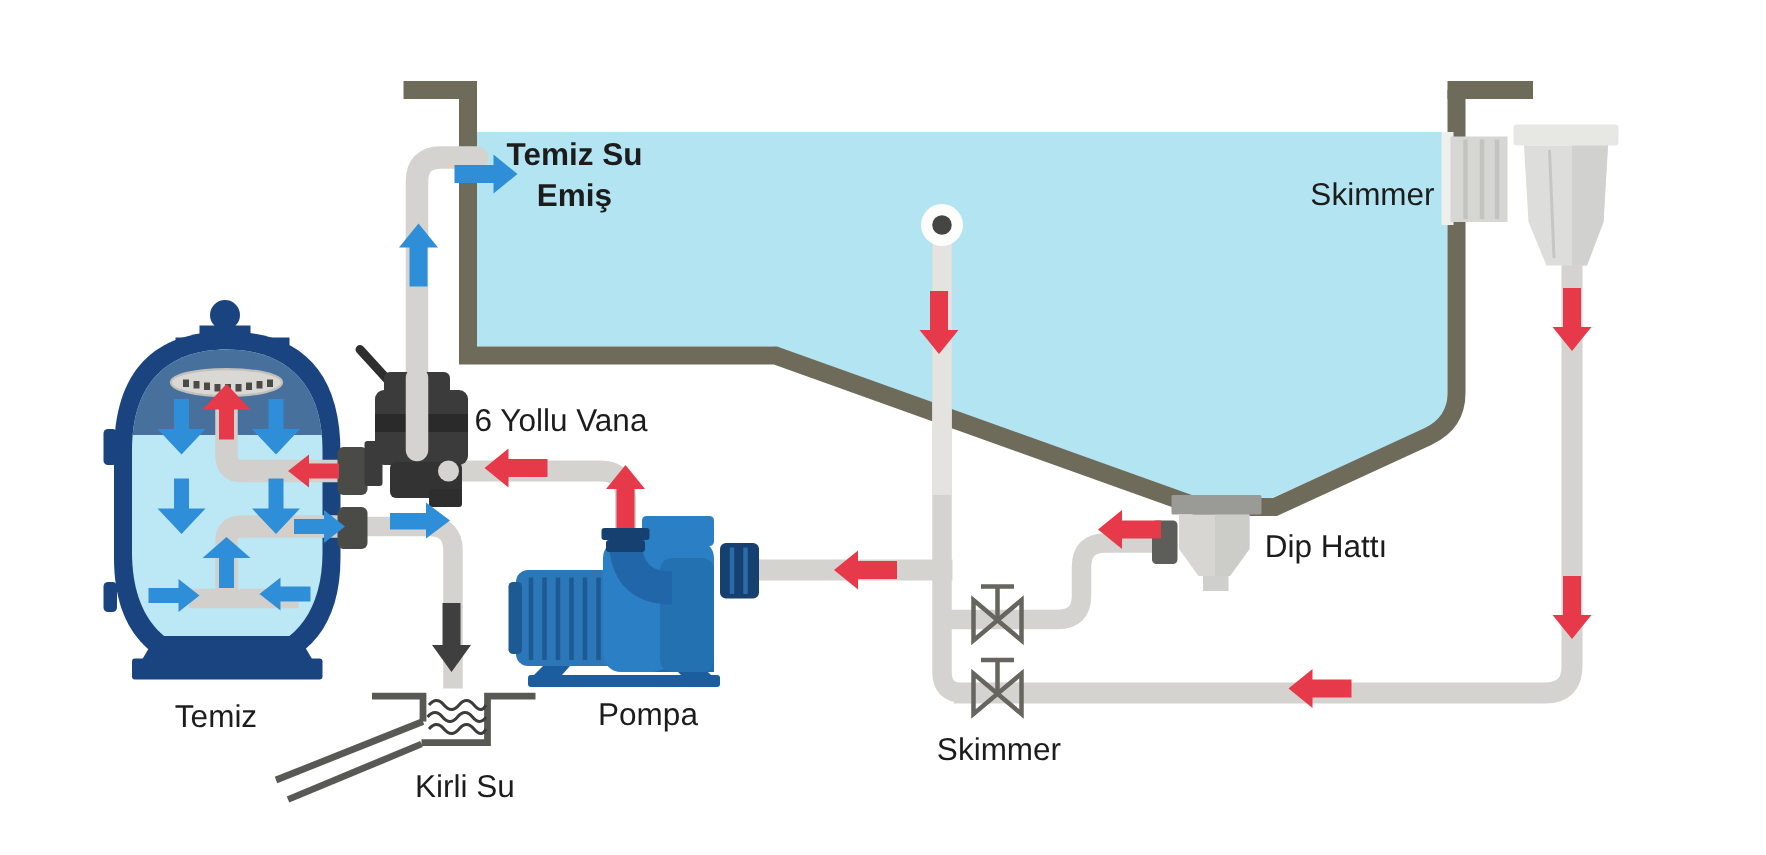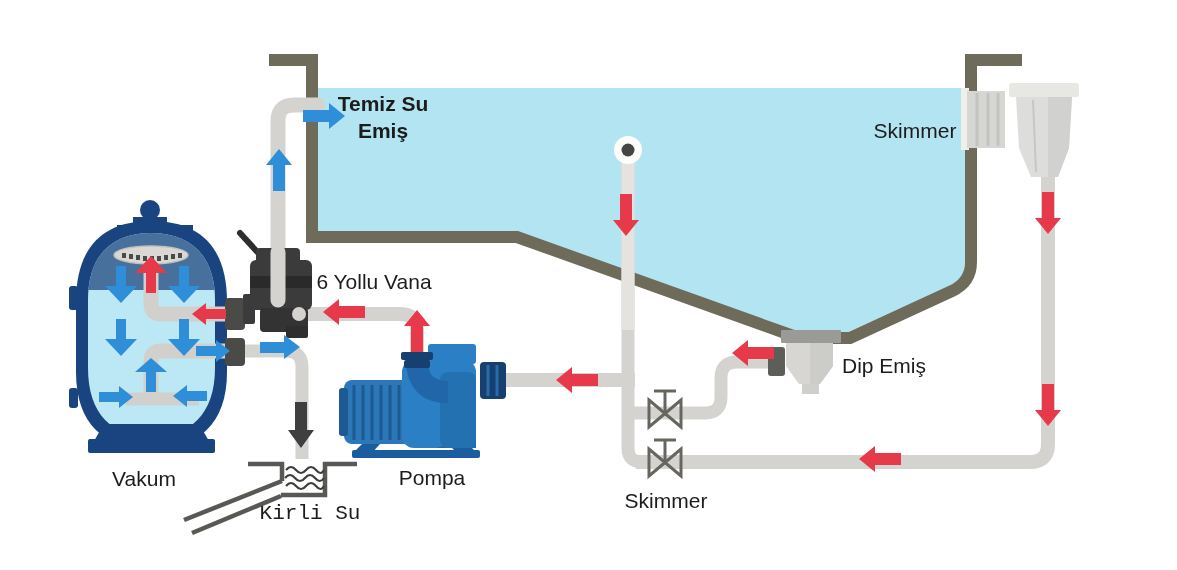--- a/index.html
+++ b/index.html
@@ -215,19 +215,19 @@
     <polygon points="295,402 307,402 307,430 314,430 301,448 288,430 295,430"></polygon>
   </g>
 </svg>
 
 <div class="lbl bold" style="left:383px;top:117px;">
   <span style="display:block;">Temiz Su</span>
   <span style="display:block;">Emiş</span>
 </div>
 <div class="lbl" style="left:915px;top:130px;">Skimmer</div>
 <div class="lbl" style="left:374px;top:281px;">6 Yollu Vana</div>
-<div class="lbl" style="left:884px;top:365px;">Dip Emiş</div>
-<div class="lbl" style="left:144px;top:478px;">Vakum</div>
+<div class="lbl" style="left:884px;top:365px;">Dip Hattı</div>
+<div class="lbl" style="left:144px;top:478px;">Temiz</div>
 <div class="lbl" style="left:432px;top:477px;text-align:center;">Pompa</div>
-<div class="lbl" style="left:310px;top:513px;font-family:Liberation Mono, monospace;">Kirli Su</div>
+<div class="lbl" style="left:310px;top:525px;">Kirli Su</div>
 <div class="lbl" style="left:666px;top:500px;">Skimmer</div>
 
 </div>
 
 </body></html>

